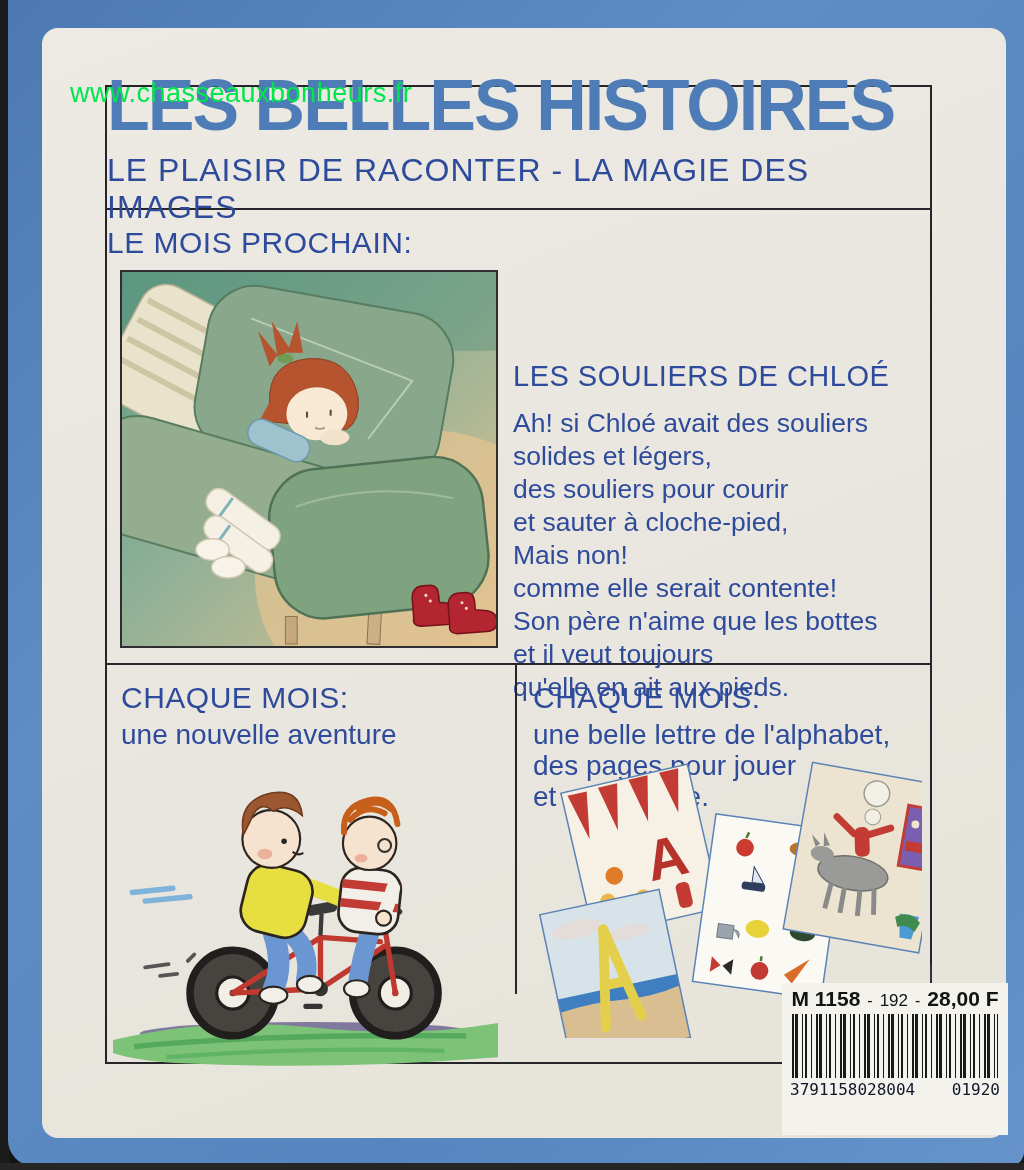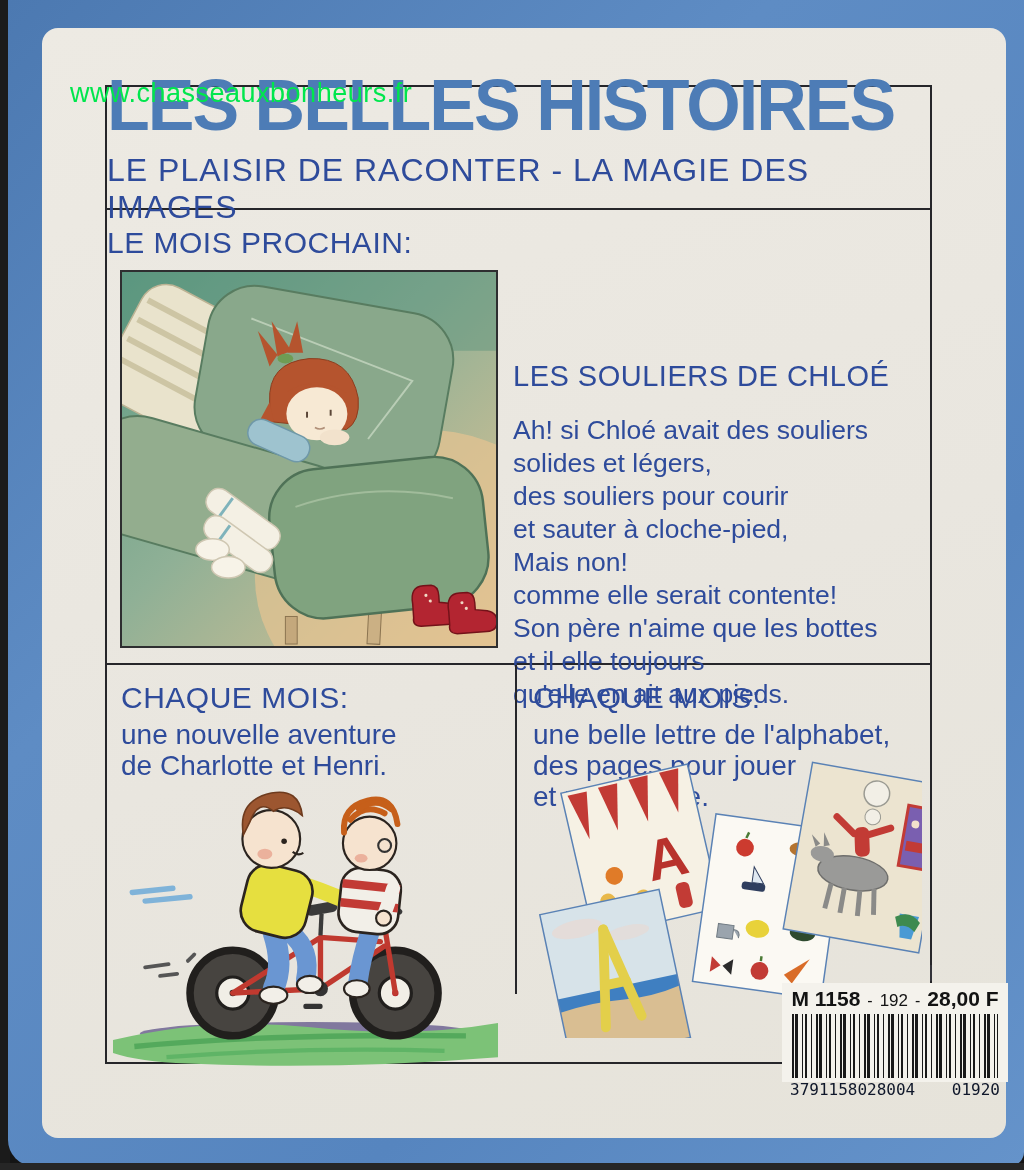--- a/index.html
+++ b/index.html
@@ -36,35 +36,35 @@
   .subtitle { font-size:32px; color:#2e4b9b; letter-spacing:1px; margin-top:12px; }
 
   
   .middle-section { position:relative; height:455px; border-bottom:2px solid #26262a; }
   .next-month-heading { padding-top:16px; font-size:30px; color:#2e4b9b;
                         letter-spacing:0.5px; }
   .illustration-frame { position:absolute; left:13px; top:60px; width:378px; height:378px;
                         border:2px solid #2e2e30; background:#9db492; }
   .illustration-frame svg { display:block; width:100%; height:100%; }
   .story { position:absolute; left:406px; top:150px; width:418px; color:#2e4b9b; }
-  .story-title { font-size:29px; letter-spacing:0.5px; margin-bottom:21px; }
+  .story-title { font-size:29px; letter-spacing:0.5px; margin-bottom:14px; }
   .story-lines div { font-size:26.5px; line-height:33px; }
 
   
   .bottom-row { display:flex; height:329px; }
   .cell { position:relative; color:#2e4b9b; }
   .cell-left { width:410px; border-right:2px solid #26262a; padding:16px 0 0 14px; }
   .cell-right { flex:1; padding:16px 0 0 16px; }
   .monthly-heading { font-size:30px; letter-spacing:0.5px; margin-bottom:4px; }
   .monthly-lines div { font-size:28px; line-height:31px; }
   .bike-illustration { position:absolute; left:6px; top:112px; width:385px; height:276px; }
   .cards-illustration { position:absolute; left:2px; top:88px; width:403px; height:300px; }
 
   
-  .barcode-block { position:absolute; left:740px; top:955px; width:226px; height:99px;
+  .barcode-block { position:absolute; left:740px; top:955px; width:226px; height:152px;
                    background:#f4f2ec; z-index:4; padding-top:4px; }
   .crop-mark { position:absolute; left:148px; top:-18px; width:2px; height:16px; background:#33333a; }
   .barcode-label { display:flex; align-items:baseline; justify-content:center; gap:7px;
                    color:#131313; white-space:nowrap; }
   .barcode-code, .barcode-price { font-size:21px; font-weight:700; }
   .barcode-sep { font-size:16px; }
   .barcode-issue { font-size:17px; }
   .barcode-bars { margin:3px auto 0; width:206px; height:64px;
     background:repeating-linear-gradient(90deg,
       #191919 0 2px, transparent 2px 3px,
@@ -176,33 +176,32 @@
         <div class="story">
           <div class="story-title">LES SOULIERS DE CHLOÉ</div>
           <div class="story-lines">
             <div>Ah! si Chloé avait des souliers</div>
             <div>solides et légers,</div>
             <div>des souliers pour courir</div>
             <div>et sauter à cloche-pied,</div>
             <div>Mais non!</div>
             <div>comme elle serait contente!</div>
             <div>Son père n'aime que les bottes</div>
-            <div>et il elle toujours</div>
+            <div>et il veut toujours</div>
             <div>qu'elle en ait aux pieds.</div>
           </div>
         </div>
       </div>
 
       <div class="bottom-row">
 
         <div class="cell cell-left">
           <div class="monthly-heading">CHAQUE MOIS:</div>
           <div class="monthly-lines">
             <div>une nouvelle aventure</div>
-            <div>de Charlotte et Henri.</div>
           </div>
           <div class="bike-illustration">
             <svg viewBox="0 0 360 270" preserveAspectRatio="none">
 
               <g stroke="#7fb3d9" stroke-width="5" stroke-linecap="round">
                 <line x1="18" y1="108" x2="56" y2="104"></line>
                   <line x1="30" y1="116" x2="72" y2="112"></line>
               </g>
               <g stroke="#555" stroke-width="3.5" stroke-linecap="round">
                 <line x1="30" y1="178" x2="52" y2="175"></line>

